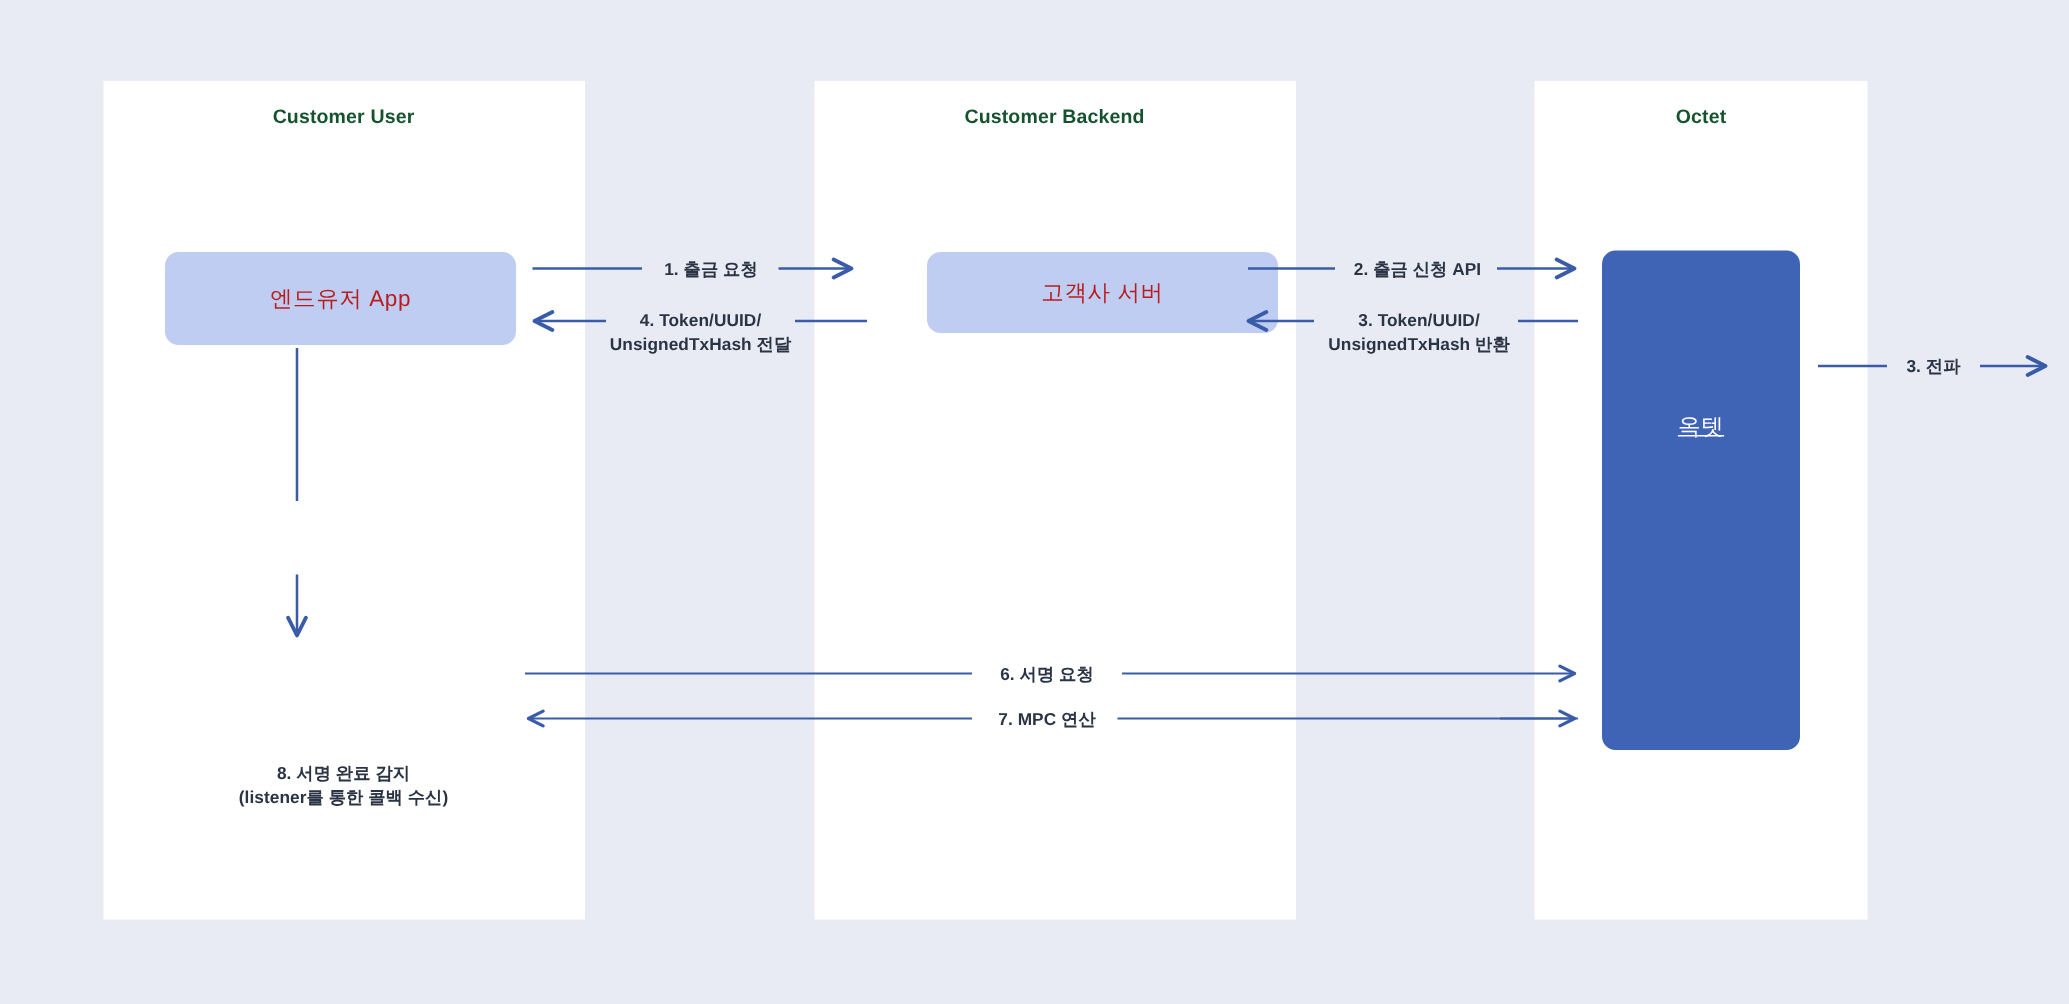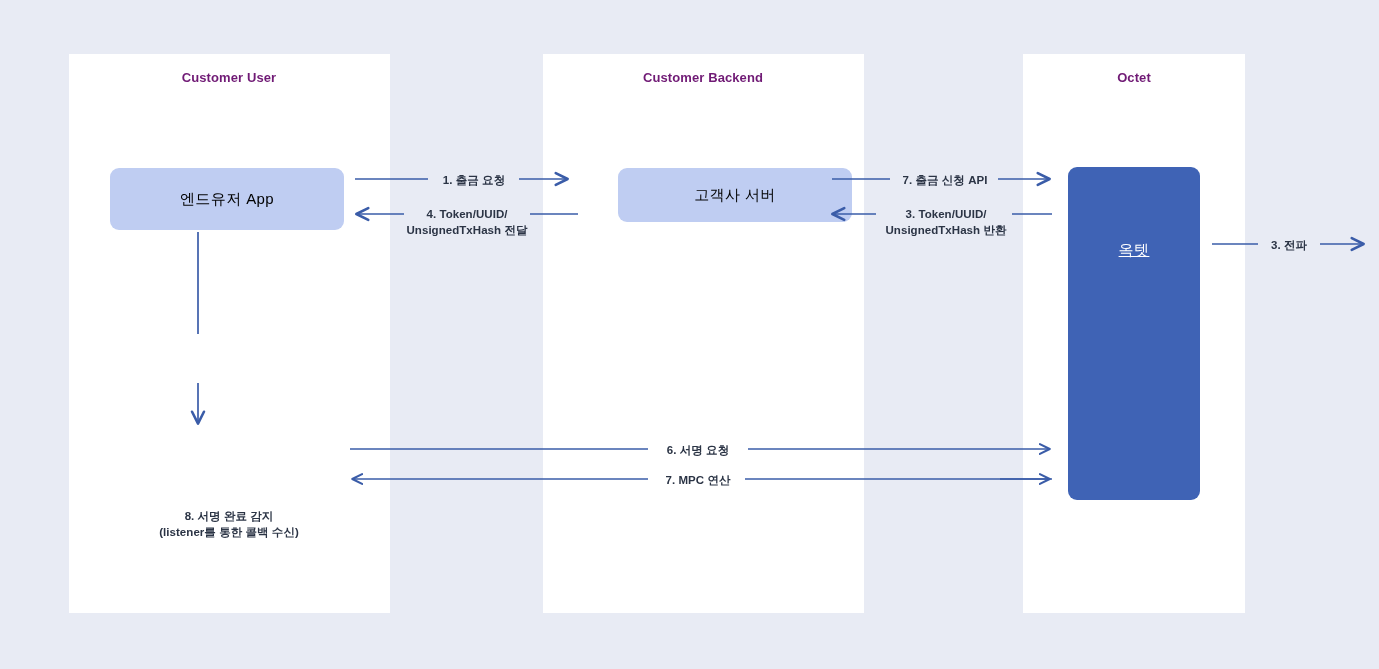--- a/index.html
+++ b/index.html
@@ -19,45 +19,45 @@
   }
   .panel {
     position: absolute;
     background: #ffffff;
   }
   .col-title {
     position: absolute;
     text-align: center;
     font-size: 13px;
     font-weight: bold;
-    color: #701a75;
+    color: #14532d;
     line-height: 17px;
     letter-spacing: .1px;
   }
   .node {
     position: absolute;
     border-radius: 9px;
     display: flex;
     align-items: center;
     justify-content: center;
     text-align: center;
     font-size: 15px;
     letter-spacing: .4px;
   }
   .node.light {
     background: #bfcdf2;
-    color: #000000;
+    color: #b91c1c;
   }
   .node.dark {
     background: #3f63b5;
     color: #ffffff;
   }
   .node.dark.tall {
     align-items: flex-start;
-    padding-top: 74px;
+    padding-top: 108px;
     box-sizing: border-box;
     text-decoration: underline;
   }
   .flow-label {
     position: absolute;
     font-size: 11.5px;
     font-weight: bold;
     color: #2b3445;
     line-height: 16px;
     text-align: center;
@@ -137,21 +137,21 @@
 
     <line class="ln" x1="1212" y1="244" x2="1258" y2="244"></line>
     <line class="ln" x1="1320" y1="244" x2="1364" y2="244" marker-end="url(#ah)"></line>
   </svg>
 
   <div class="flow-label" style="left:412px; top:172px; width:124px;">1. 출금 요청</div>
 
   <div class="flow-label" style="left:386px; top:206px; width:162px;">4. Token/UUID/
 UnsignedTxHash 전달</div>
 
-  <div class="flow-label" style="left:884px; top:172px; width:122px;">7. 출금 신청 API</div>
+  <div class="flow-label" style="left:884px; top:172px; width:122px;">2. 출금 신청 API</div>
 
   <div class="flow-label" style="left:864px; top:206px; width:164px;">3. Token/UUID/
 UnsignedTxHash 반환</div>
 
 
   <div class="flow-label" style="left:634px; top:442px; width:128px;">6. 서명 요청</div>
 
   <div class="flow-label" style="left:634px; top:472px; width:128px;">7. MPC 연산</div>
 
   <div class="flow-label" style="left:105px; top:508px; width:248px;">8. 서명 완료 감지

